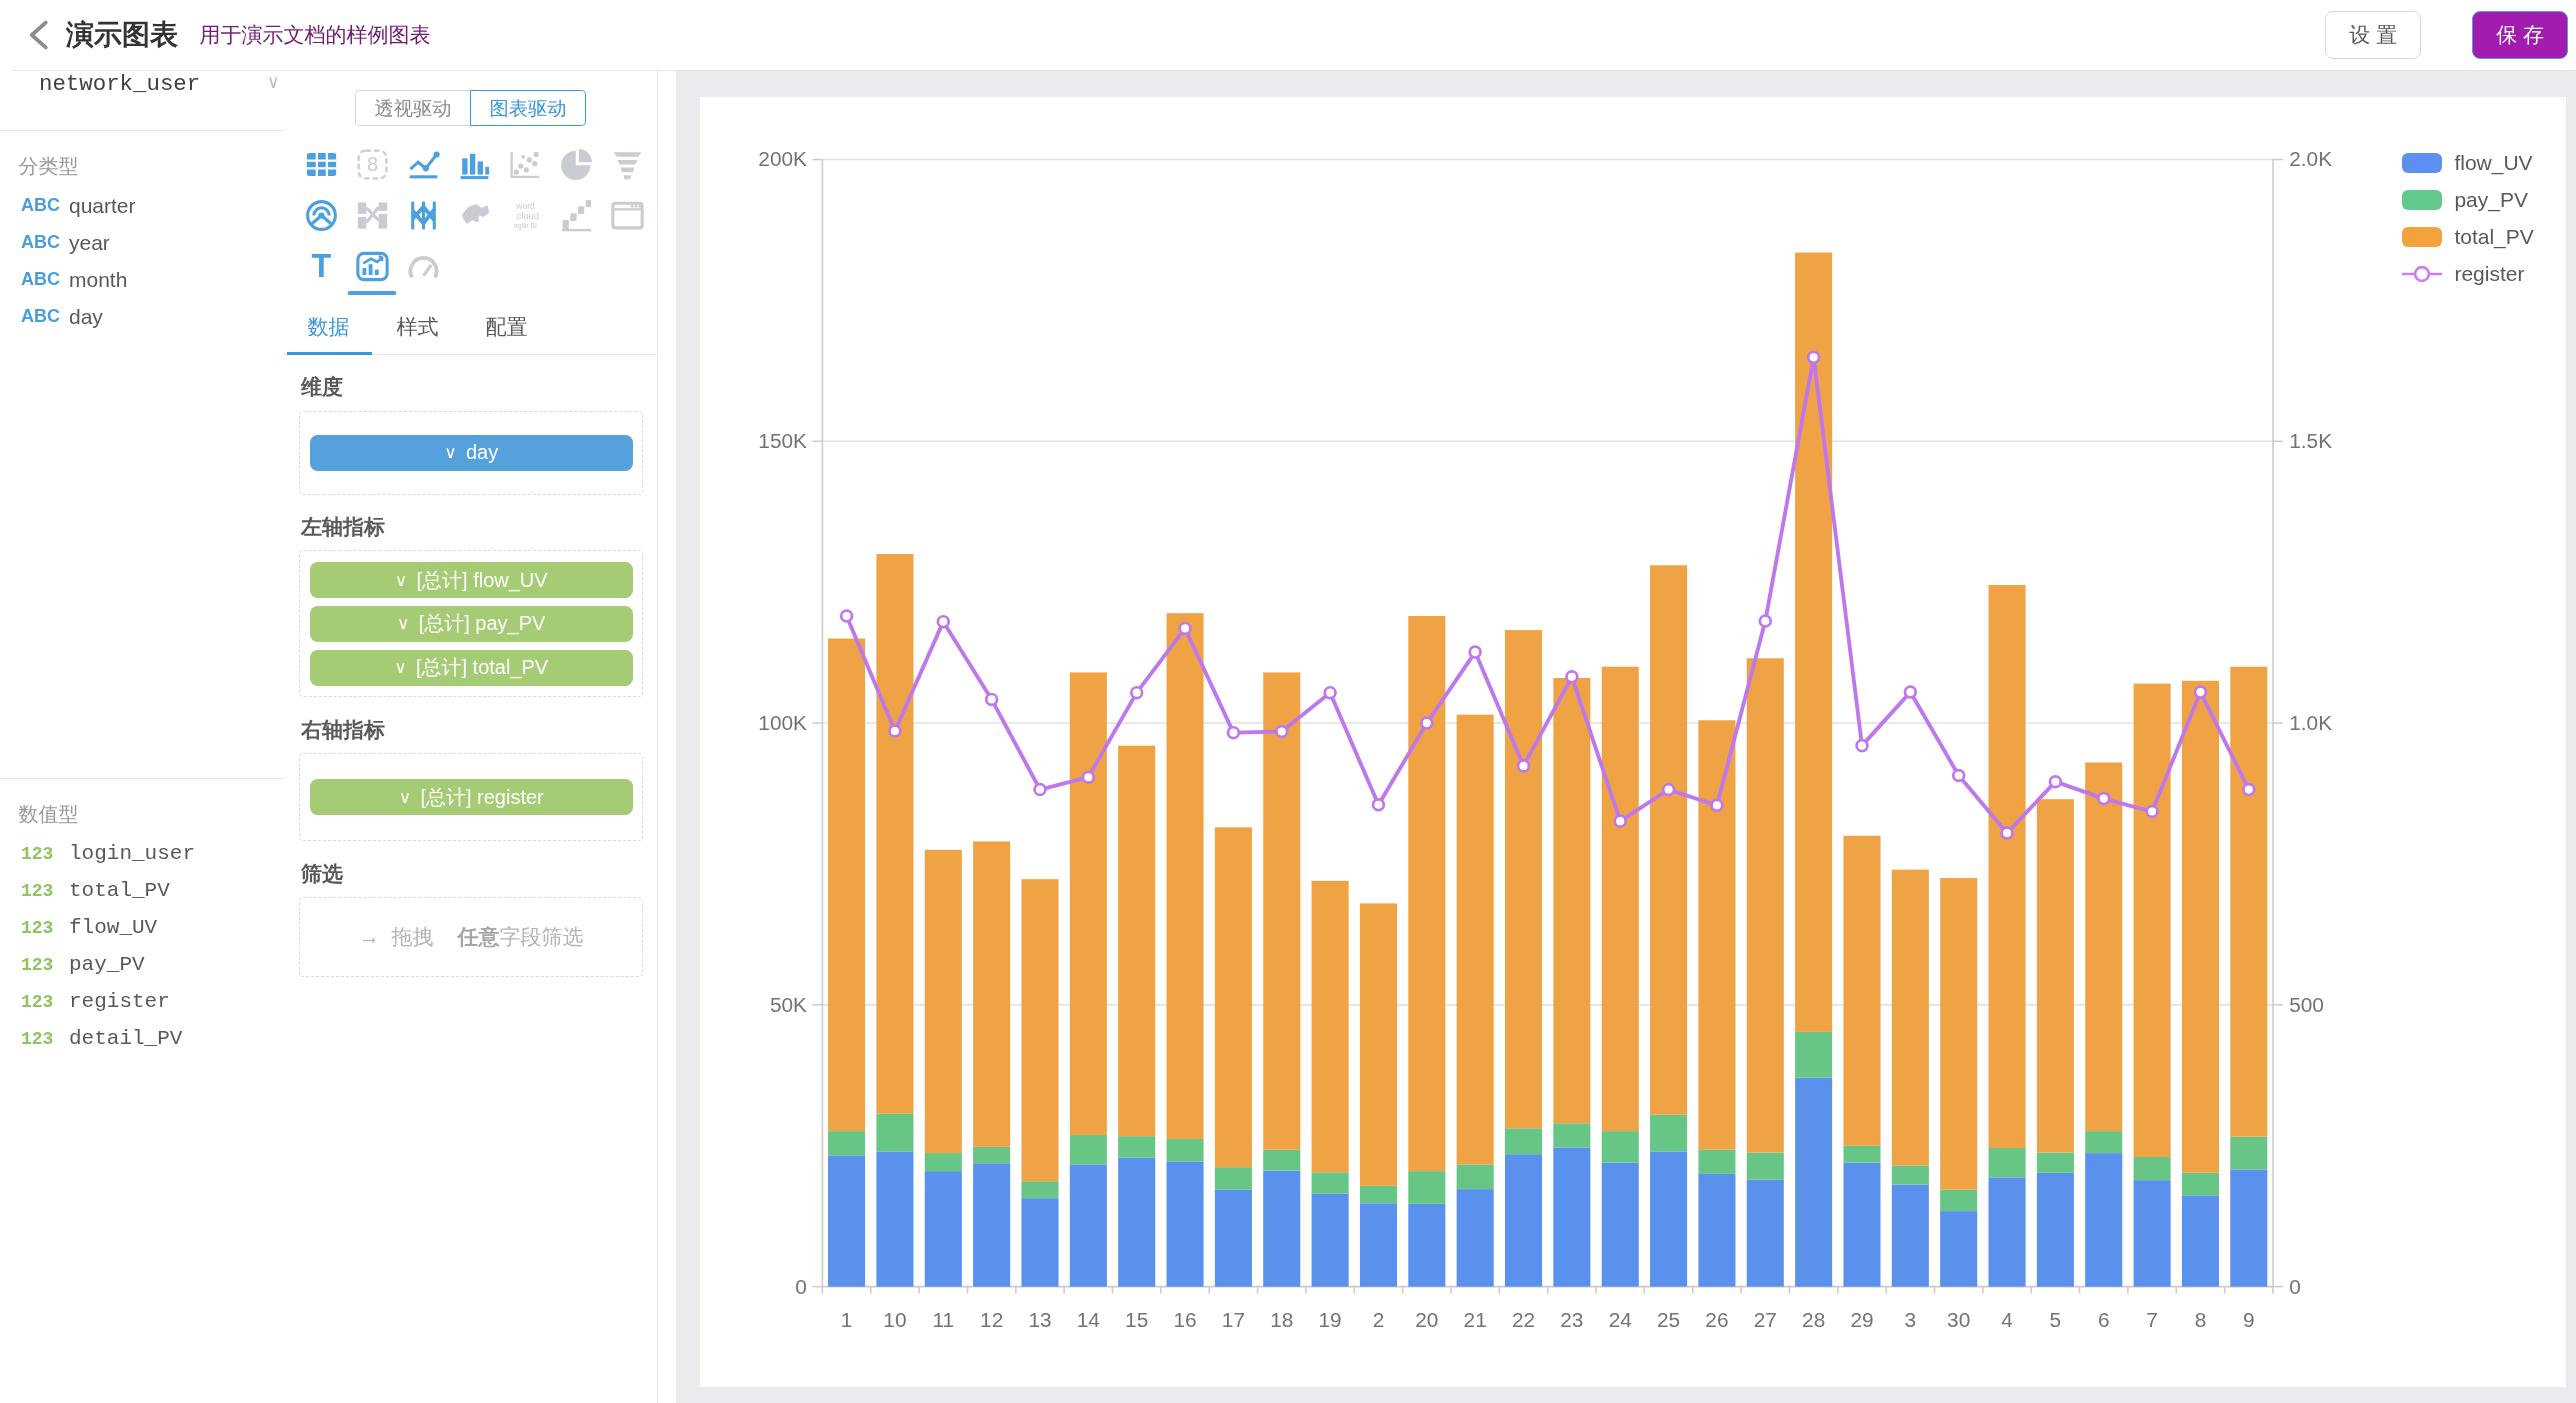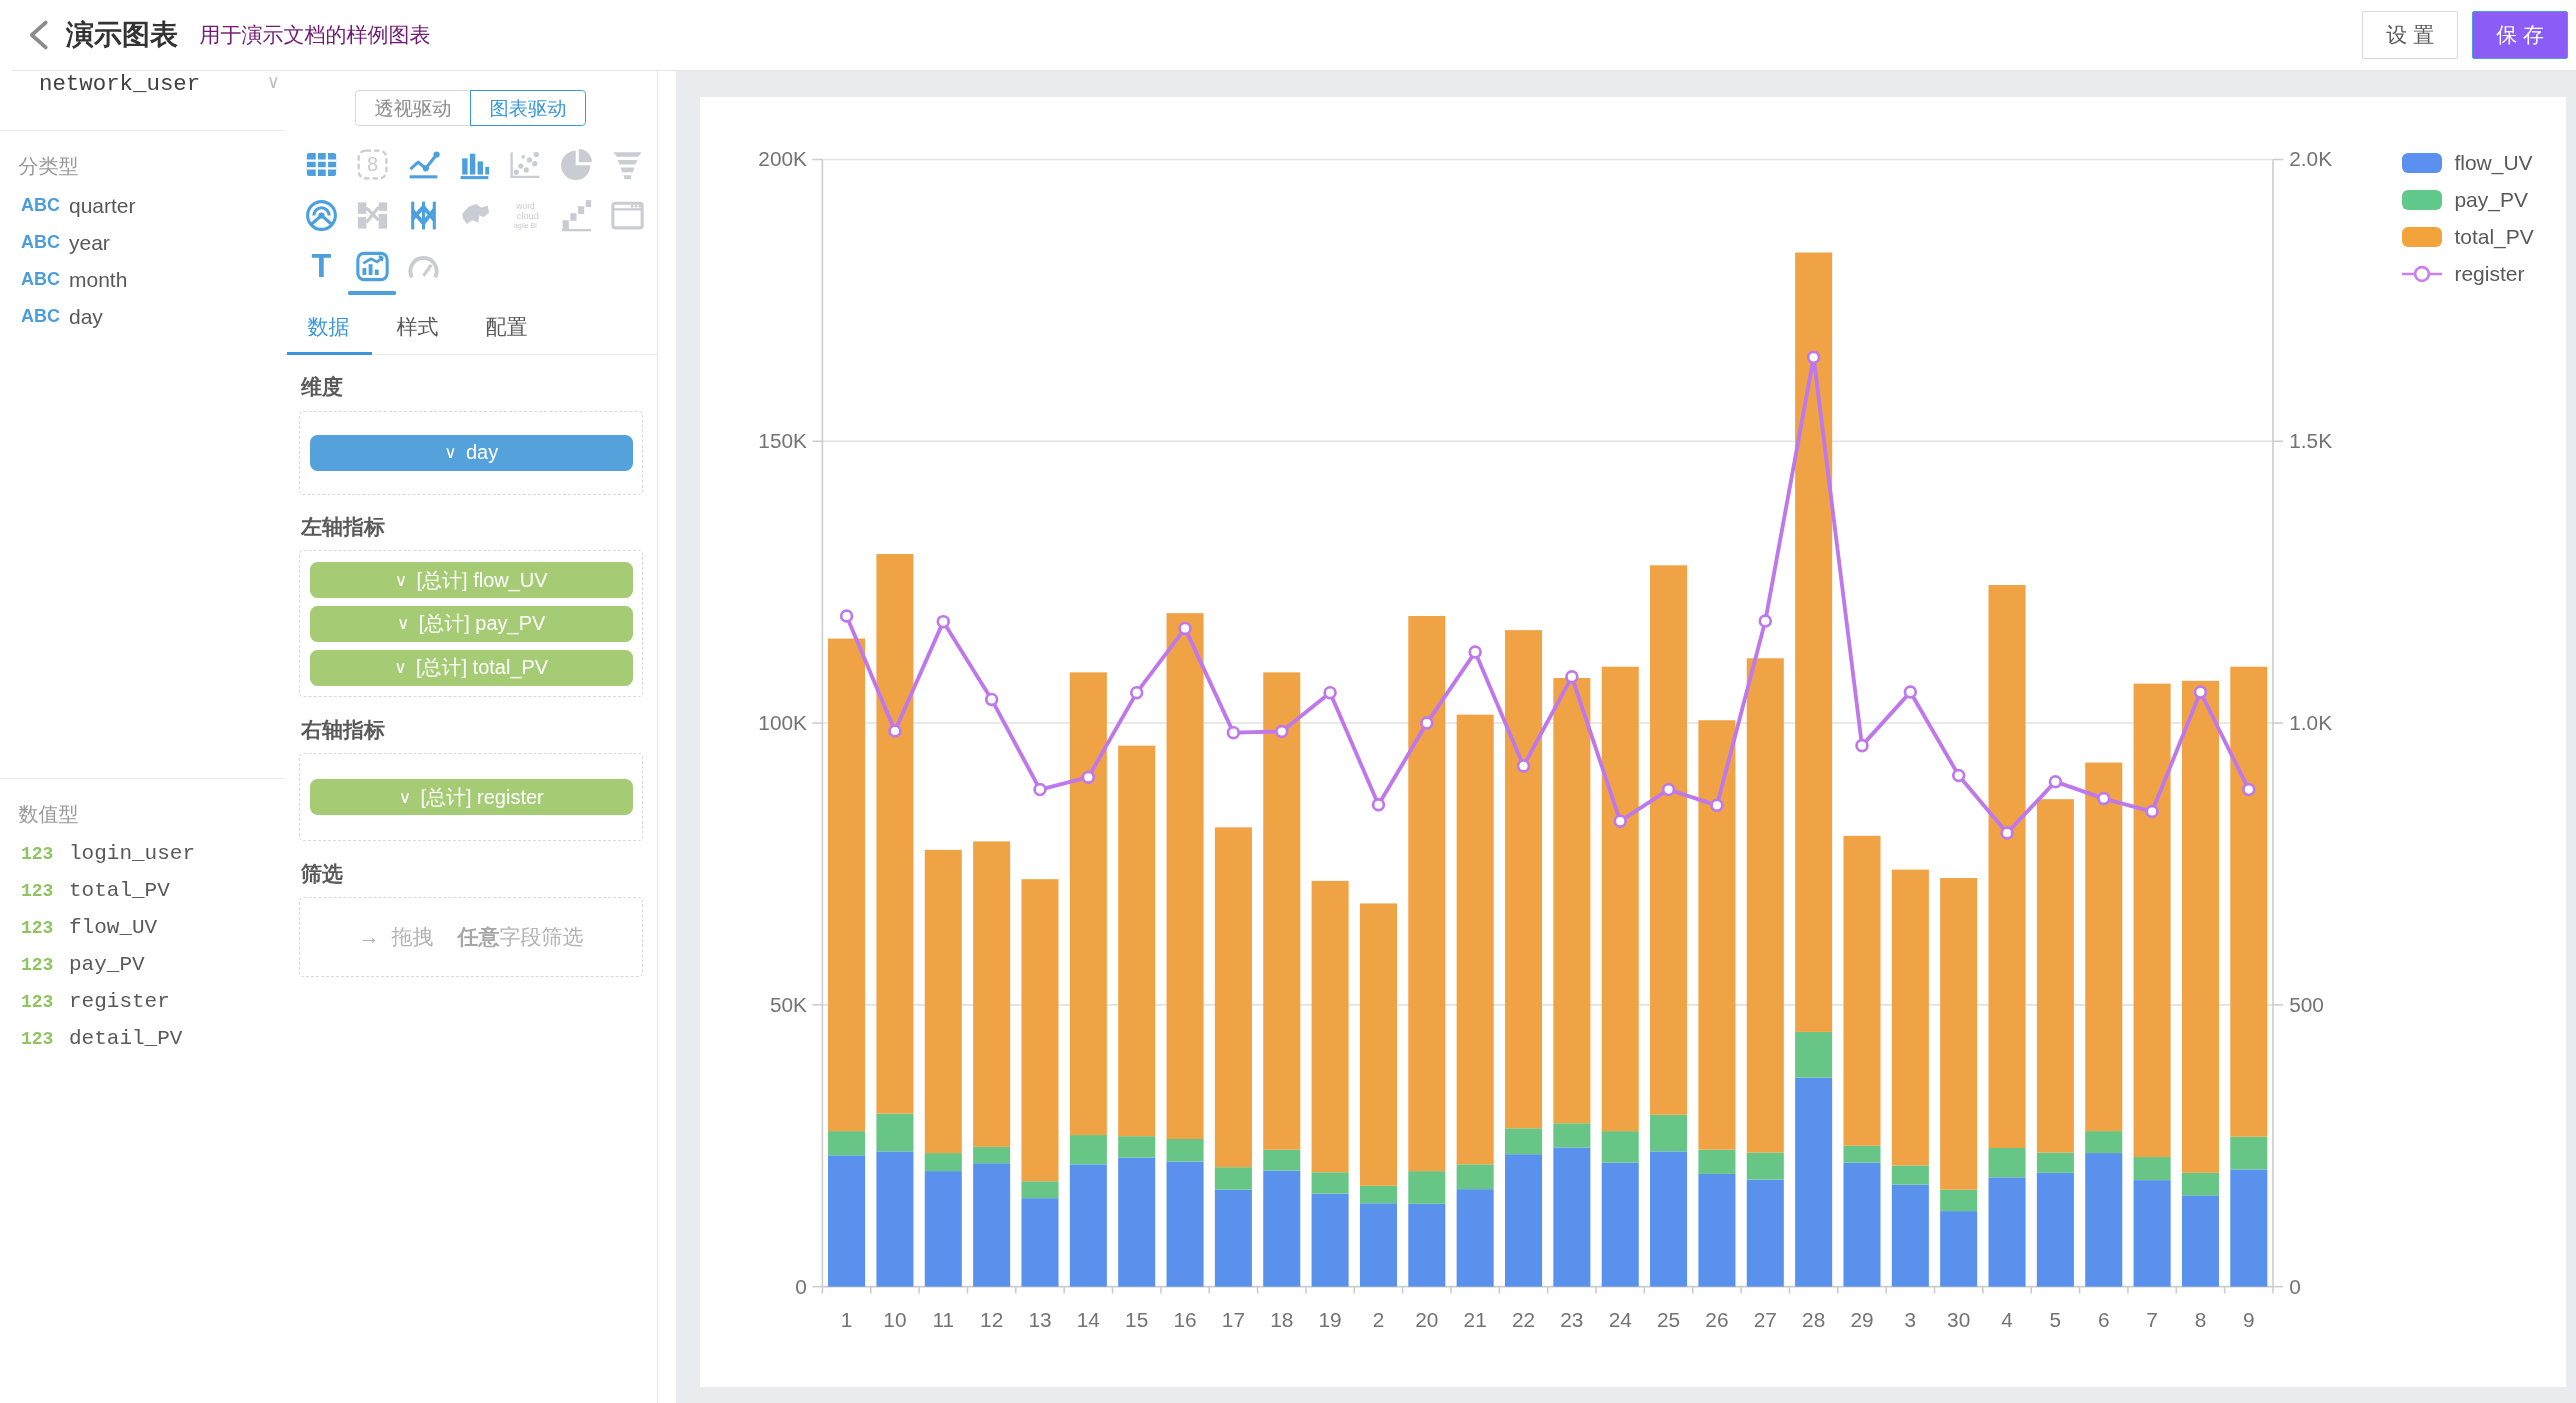--- a/index.html
+++ b/index.html
@@ -4,23 +4,23 @@
 <style>
   html,body{margin:0;padding:0;background:#fff;font-family:"Liberation Sans","DejaVu Sans",sans-serif;}
   #app{position:relative;width:2576px;height:1404px;overflow:hidden;background:#fff;}
 
   
   .header{position:absolute;left:12px;top:0;width:2576px;height:71px;background:#fff;border-bottom:1.5px solid #e4e4e4;display:flex;align-items:center;box-sizing:border-box;}
   .back{width:54px;height:71px;display:flex;align-items:center;justify-content:center;cursor:pointer;}
   .page-title{font-size:28px;font-weight:600;color:#333;margin-right:21.6px;}
   .page-subtitle{font-size:21px;color:#701a75;}
   .header-spacer{flex:1;}
-  .btn{height:48px;border-radius:2px;font-size:21px;display:flex;align-items:center;justify-content:center;padding:0 23px;cursor:pointer;box-sizing:border-box;}
+  .btn{height:48px;border-radius:8px;font-size:21px;display:flex;align-items:center;justify-content:center;padding:0 23px;cursor:pointer;box-sizing:border-box;}
   .btn.settings{background:#fff;border:1.5px solid #d9d9d9;color:#595959;margin-right:14px;}
-  .btn.save{background:#8b5cf6;border:1.5px solid #4ba0dd;color:#fff;margin-right:20px;}
+  .btn.save{background:#a21caf;border:1.5px solid #4ba0dd;color:#fff;margin-right:20px;margin-left:37px;}
 
   
   .sidebar{position:absolute;left:0;top:71px;width:300px;height:1333px;background:#fff;border-right:1.5px solid #e8e8e8;box-sizing:border-box;}
   .source-row{height:59px;border-bottom:1.5px solid #e8e8e8;display:flex;align-items:flex-start;padding:0 20px 0 39px;font-size:22.4px;color:#404040;cursor:pointer;font-family:Liberation Mono, monospace;}
   .source-row .chev{margin-left:auto;color:#bfbfbf;font-size:18.5px;}
   .section-label{font-size:20px;color:#999;padding:21.6px 0 7.7px 18.5px;}
   .field-row{display:flex;align-items:center;height:37px;padding-left:21px;cursor:pointer;}
   .badge{font-size:18px;font-weight:bold;width:48px;flex:0 0 48px;}
   .badge.abc{color:#4a9ede;}
   .badge.num{color:#8fc461;}

